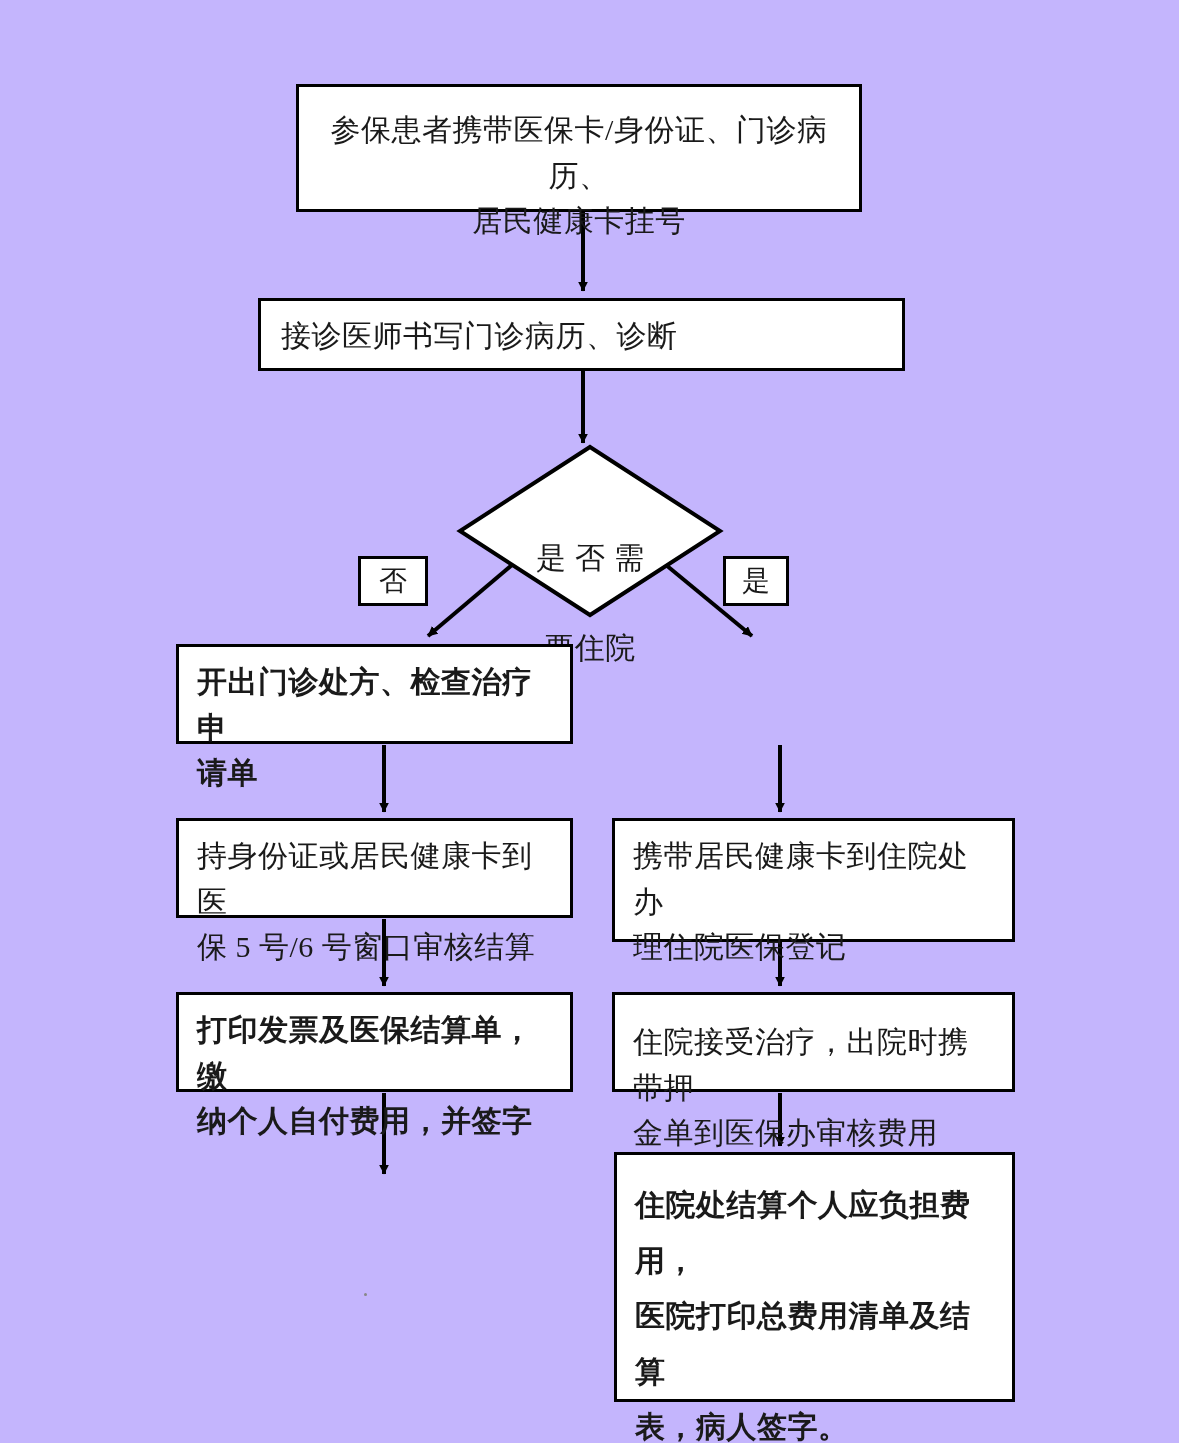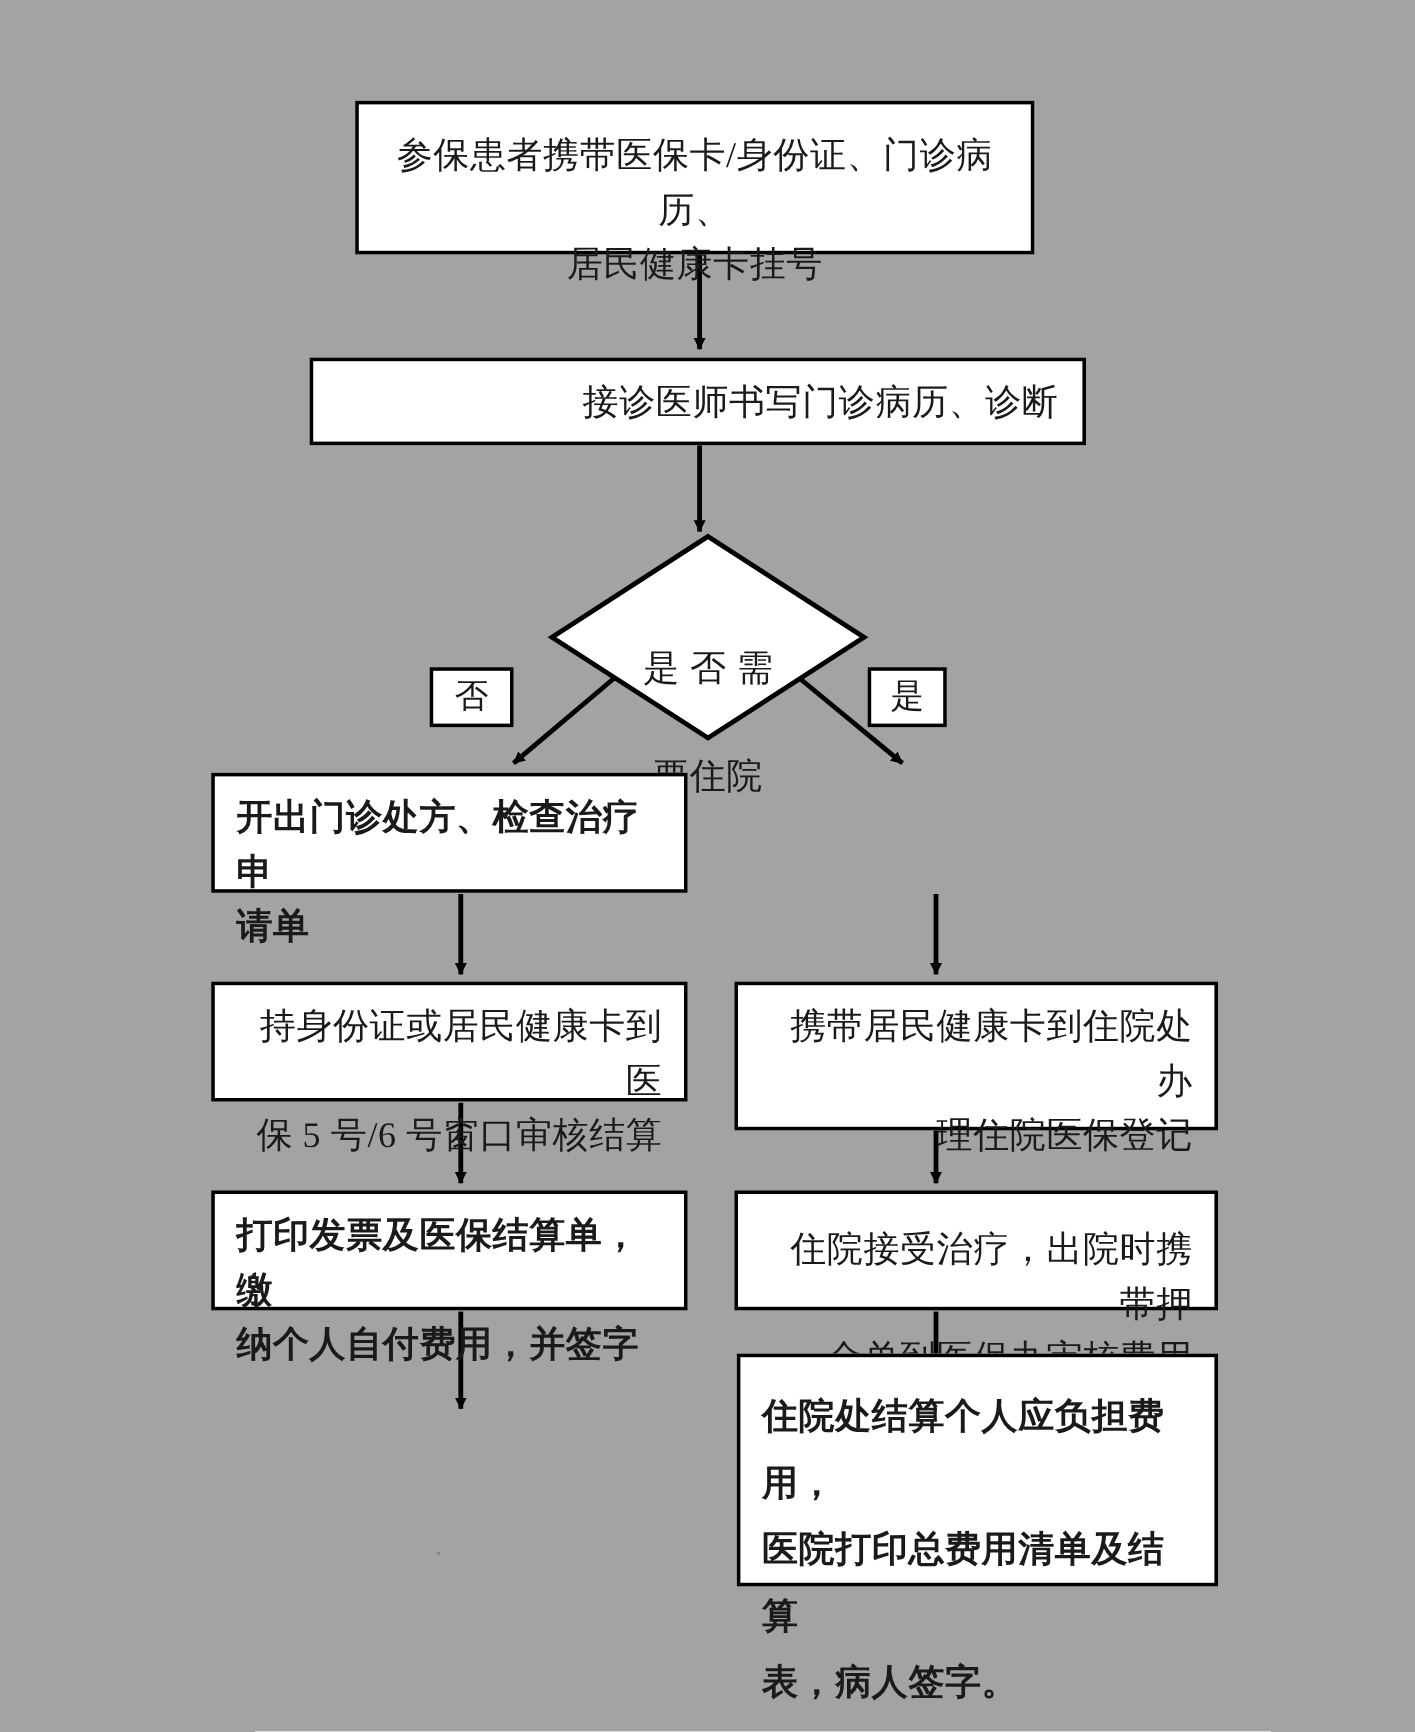--- a/index.html
+++ b/index.html
@@ -4,40 +4,40 @@
 <style>
   html, body {
     margin: 0;
     padding: 0;
     background: #ffffff;
   }
   #canvas {
     position: relative;
     width: 1179px;
     height: 1443px;
-    background: #a3a3a3;
+    background: #c4b5fd;
     overflow: hidden;
     font-family: "Liberation Serif", "DejaVu Serif", serif;
   }
   .node {
     position: absolute;
     box-sizing: border-box;
     border: 3px solid #000000;
     background: #ffffff;
     color: #1a1a1a;
     font-size: 30px;
     line-height: 1.52;
     letter-spacing: 0.5px;
     padding: 0;
   }
   .node .txt {
     display: block;
     white-space: pre-line;
   }
-  .node.center .txt { text-align: right; }
+  .node.center .txt { text-align: left; }
   .node.left .txt { text-align: left; font-weight: bold; }
 
   
   #n-register {
     left: 296px; top: 84px; width: 566px; height: 128px;
     padding: 20px 22px 0 22px;
   }
   #n-register .txt { text-align: center; }
 
   #n-record {
@@ -68,21 +68,21 @@
   }
   #n-reg-ins {
     left: 612px; top: 818px; width: 403px; height: 124px;
     padding: 12px 18px 0 18px;
   }
   #n-treat {
     left: 612px; top: 992px; width: 403px; height: 100px;
     padding: 24px 18px 0 18px;
   }
   #n-settle {
-    left: 614px; top: 1128px; width: 401px; height: 194px;
+    left: 614px; top: 1152px; width: 401px; height: 250px;
     padding: 22px 16px 0 18px;
     line-height: 1.85;
   }
 
   
   #decision-wrap {
     position: absolute;
     left: 460px; top: 446px;
     width: 260px; height: 170px;
   }

